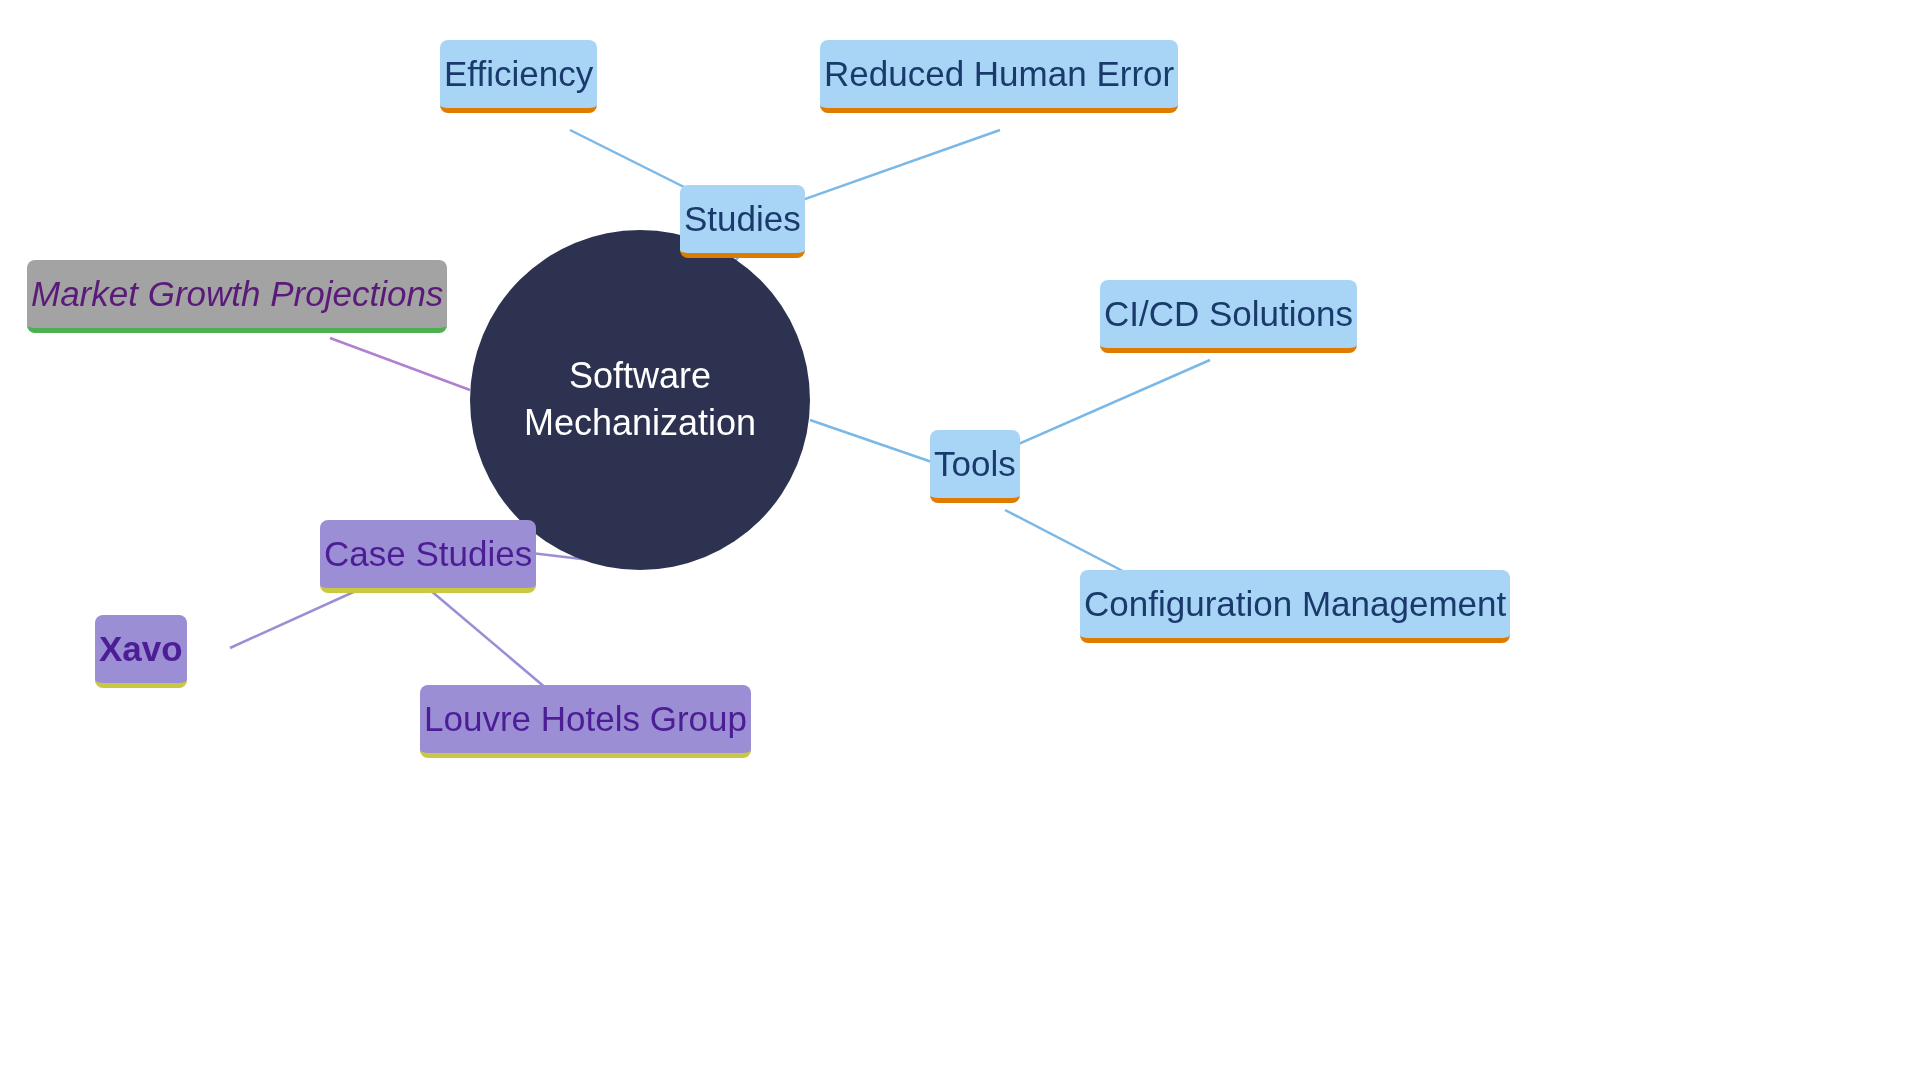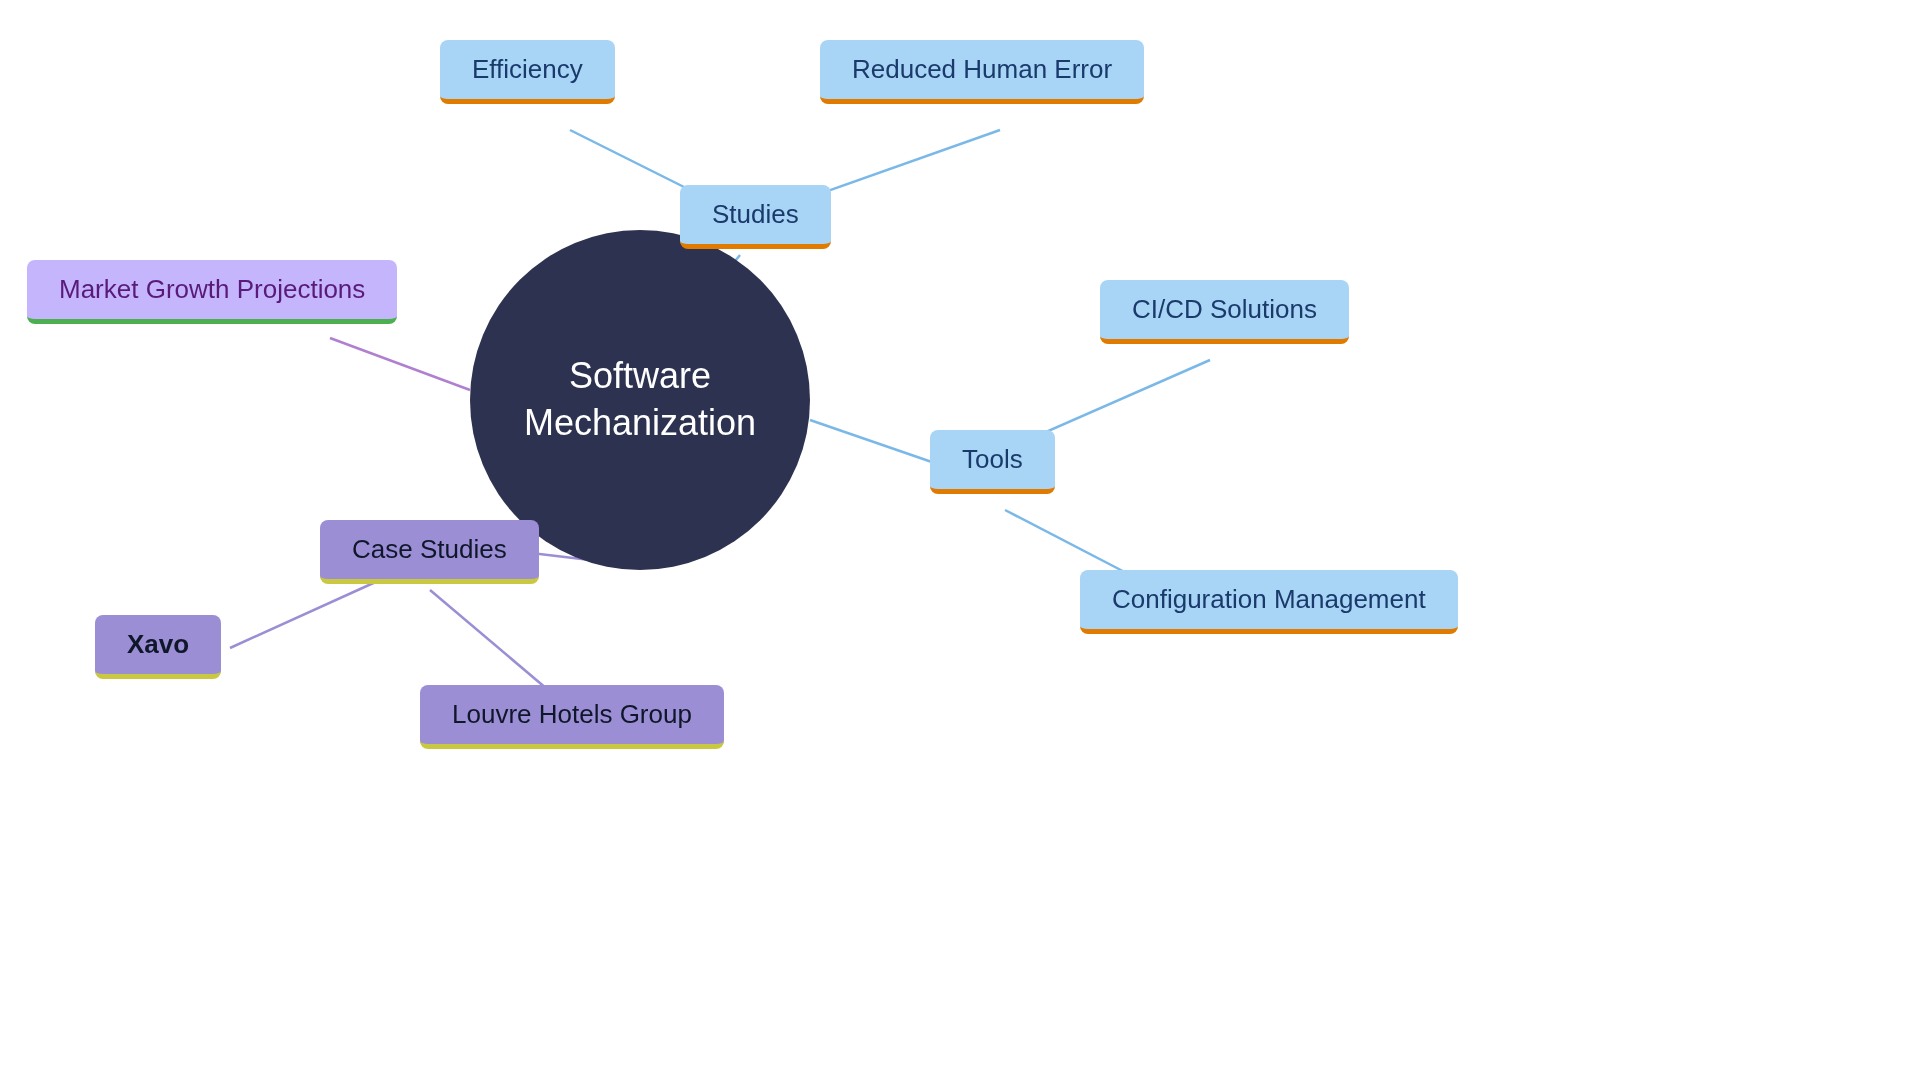--- a/index.html
+++ b/index.html
@@ -34,39 +34,40 @@
     .center-node-label {
       color: #ffffff;
       font-size: 36px;
       font-weight: 400;
       text-align: center;
       line-height: 1.3;
     }
     .node {
       position: absolute;
       border-radius: 8px;
-      padding: 14px 32px;
-      font-size: 26px;
+      padding: 14px 4px;
+      font-size: 35px;
       font-weight: 400;
       z-index: 10;
       border-bottom: 5px solid;
     }
     .node-blue {
       background: #a8d4f5;
       color: #1a3a6b;
       border-bottom-color: #e07b00;
     }
     .node-purple {
-      background: #c4b5fd;
+      background: #a3a3a3;
       color: #5a1a7a;
       border-bottom-color: #4caf50;
+      font-style: italic;
     }
     .node-mid-purple {
       background: #9b8ed4;
-      color: #0f172a;
+      color: #4c1d95;
       border-bottom-color: #c9c840;
     }
     
     #node-efficiency {
       left: 440px;
       top: 40px;
     }
     #node-reduced-human-error {
       left: 820px;
       top: 40px;

